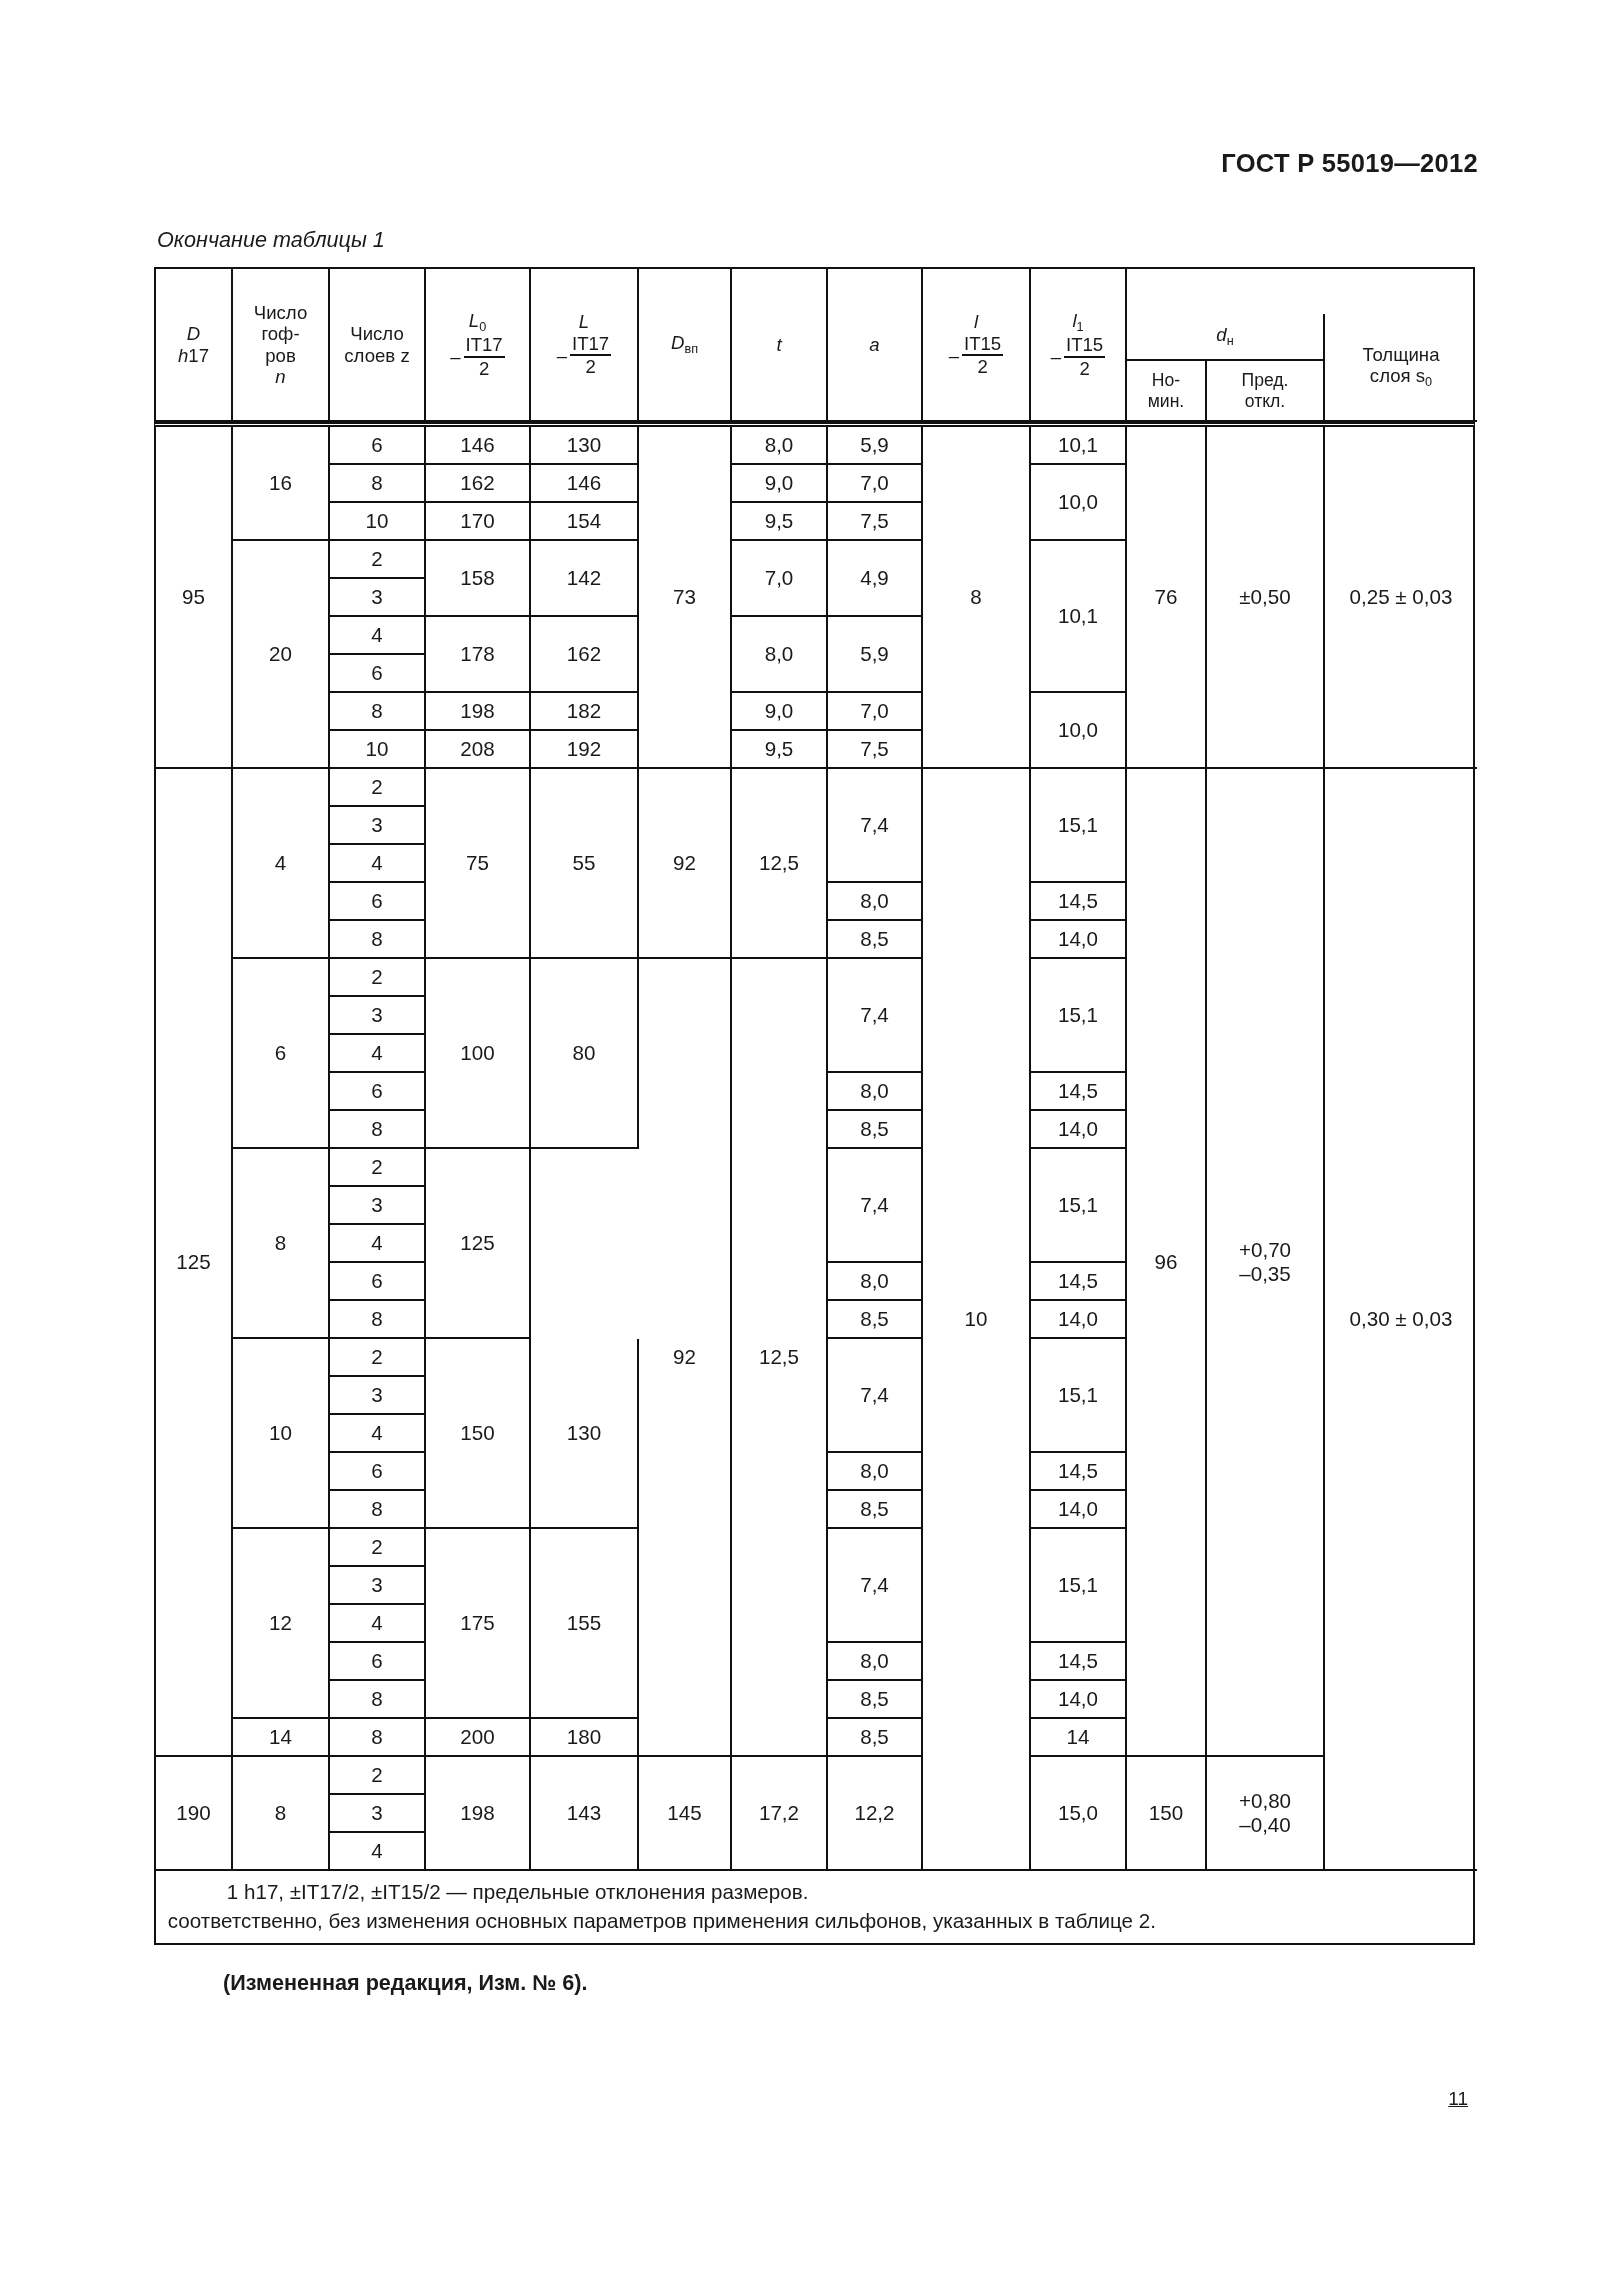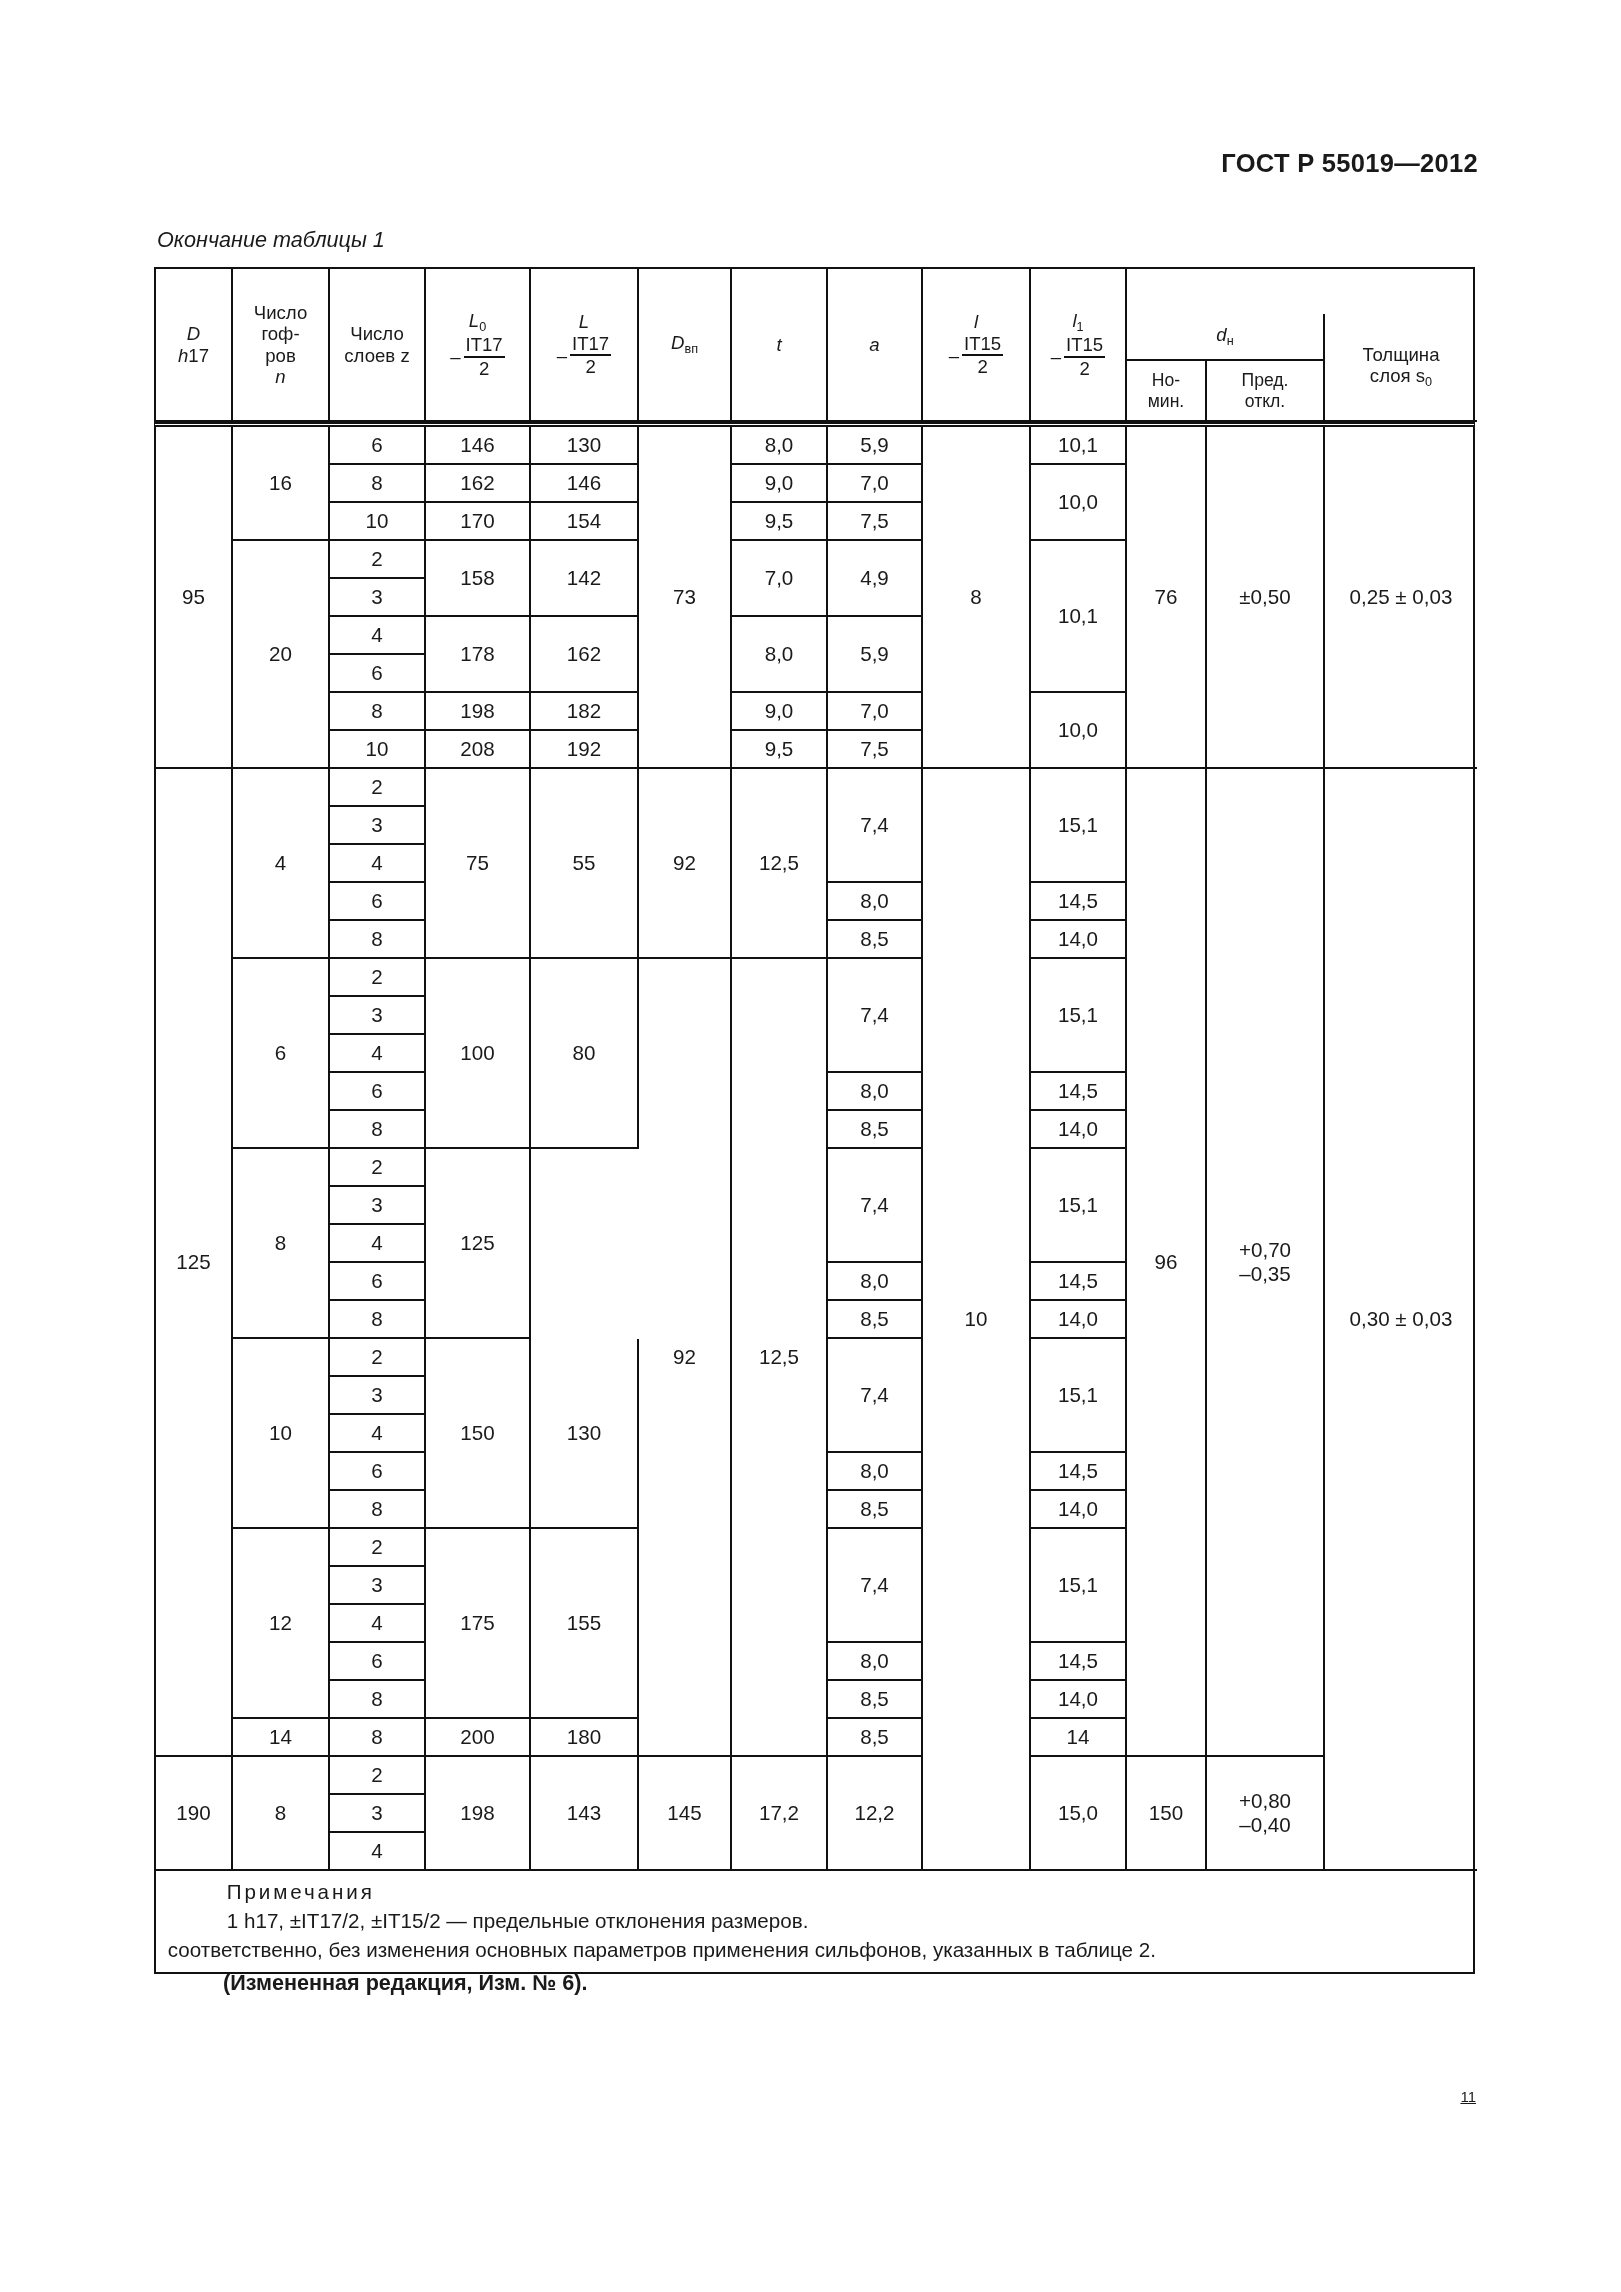--- a/index.html
+++ b/index.html
@@ -20,21 +20,21 @@
   sub { font-size:12.7px; vertical-align:-3.9px; }
   .frac { display:inline-flex; align-items:center; }
   .frac .minus { margin-right:2.9px; }
   .frac .fr { display:inline-flex; flex-direction:column; align-items:center; }
   .frac .num { border-bottom:2px solid #111; padding:0 2px; }
   .two { flex-direction:column; }
   .notes { border:2.9px solid #111; border-top:none; padding:5.9px 11.8px 7.8px 11.8px; font-size:20.6px; line-height:29px; }
   .notes .ttl { padding-left:59px; letter-spacing:2.9px; }
   .notes .ind { padding-left:59px; }
   .amend { position:absolute; left:223px; top:1970px; font-size:21.6px; font-weight:bold; }
-  .page-num { position:absolute; right:145px; top:2088px; font-size:15px;text-decoration:underline; }
+  .page-num { position:absolute; right:153px; top:2088px; font-size:19px;text-decoration:underline; }
 </style>
 </head>
 <body>
 
 <div class="doc-code">ГОСТ Р 55019—2012</div>
 <div class="caption">Окончание таблицы 1</div>
 
 <div class="tbl">
 
   <div class="grid hdr">
@@ -282,21 +282,20 @@
     <div class="c two" style="grid-column:12;grid-row:36/39">
         <span>+0,80</span>
         <span>–0,40</span>
       </div>
 
     <div class="c last" style="grid-column:13;grid-row:1/10">0,25 ± 0,03</div>
     <div class="c last" style="grid-column:13;grid-row:10/39">0,30 ± 0,03</div>
   </div>
 
   <div class="notes">
-    <div class="ttl">Примечания</div>
     <div class="ind">1  h17, ±IT17/2, ±IT15/2 — предельные отклонения размеров.</div>
     <div>соответственно, без изменения основных параметров применения сильфонов, указанных в таблице 2.</div>
   </div>
 </div>
 
 <div class="amend">(Измененная редакция, Изм. № 6).</div>
 <div class="page-num">11</div>
 
 
 </body></html>

